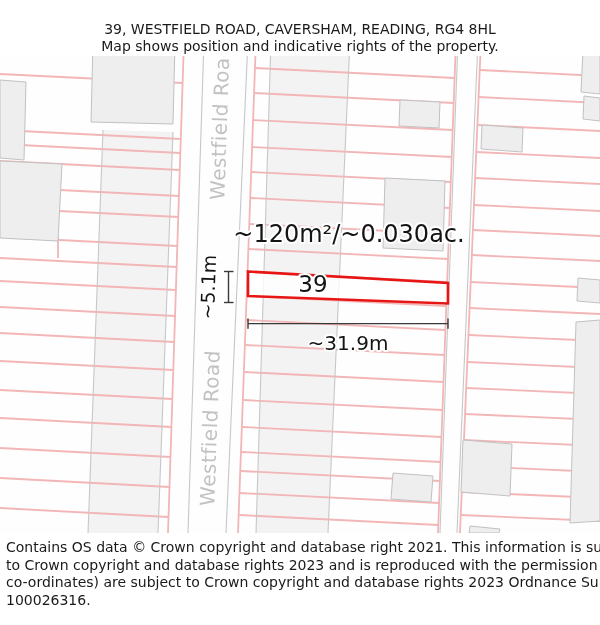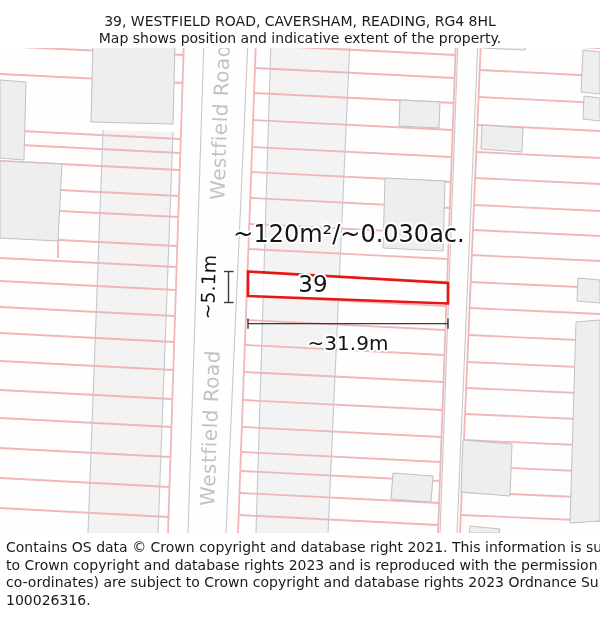--- a/index.html
+++ b/index.html
@@ -1,40 +1,40 @@
 <!DOCTYPE html>
 <html><head>
 <meta charset="utf-8">
 <style>
   html,body{margin:0;padding:0;}
   body{
     width:600px;height:625px;position:relative;background:#ffffff;
     font-family:"DejaVu Sans","Liberation Sans",sans-serif;color:#1a1a1a;overflow:hidden;
   }
   .header{
-    position:absolute;top:8px;left:0;width:600px;height:40px;text-align:center;background:#ffffff;z-index:3;
+    position:absolute;top:16px;left:0;width:600px;height:40px;text-align:center;background:#ffffff;z-index:3;
   }
   .header .title{font-size:14px;line-height:16px;padding-top:5px;white-space:nowrap;}
   .header .subtitle{font-size:14px;line-height:16px;padding-top:1px;white-space:nowrap;}
   .map-wrap{
     position:absolute;top:40px;left:0;width:600px;height:493px;overflow:hidden;background:#fffefe;z-index:1;
   }
   .footer{
     position:absolute;top:533px;left:0;width:600px;height:92px;background:#ffffff;z-index:3;
     padding:6px 0 0 6px;box-sizing:border-box;
   }
   .footer div{font-size:14px;line-height:17.6px;white-space:nowrap;}
   svg text{font-family:"DejaVu Sans","Liberation Sans",sans-serif;}
 </style>
 </head>
 <body>
 
 <div class="header">
   <div class="title">39, WESTFIELD ROAD, CAVERSHAM, READING, RG4 8HL</div>
-  <div class="subtitle">Map shows position and indicative extent of the property.</div>
+  <div class="subtitle">Map shows position and indicative rights of the property.</div>
 </div>
 
 <div class="map-wrap">
   <svg id="map-svg" width="600" height="493" viewBox="0 0 600 493">
       <polygon points="103,90 173,92 158,493 88,493" fill="#f4f3f4"></polygon>
       <polygon points="271,0 350,0 328,493 256,493" fill="#f4f3f4"></polygon>
       <line x1="0" y1="6" x2="183.5" y2="15" stroke="#f2b6b6" stroke-width="1.8"></line>
       <line x1="0" y1="34" x2="182.6" y2="43" stroke="#f2b6b6" stroke-width="1.8"></line>
       <line x1="0" y1="90" x2="180.8" y2="99" stroke="#f2b6b6" stroke-width="1.8"></line>
       <line x1="0" y1="104" x2="180.3" y2="113" stroke="#f2b6b6" stroke-width="1.8"></line>

